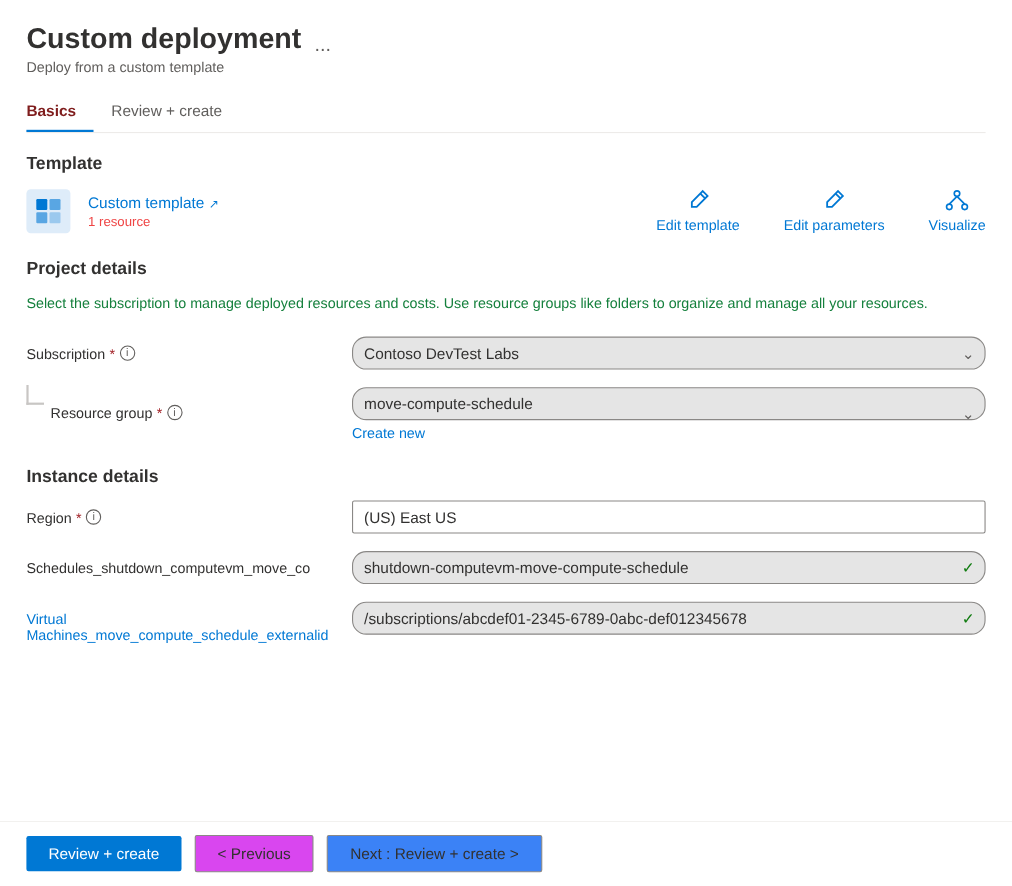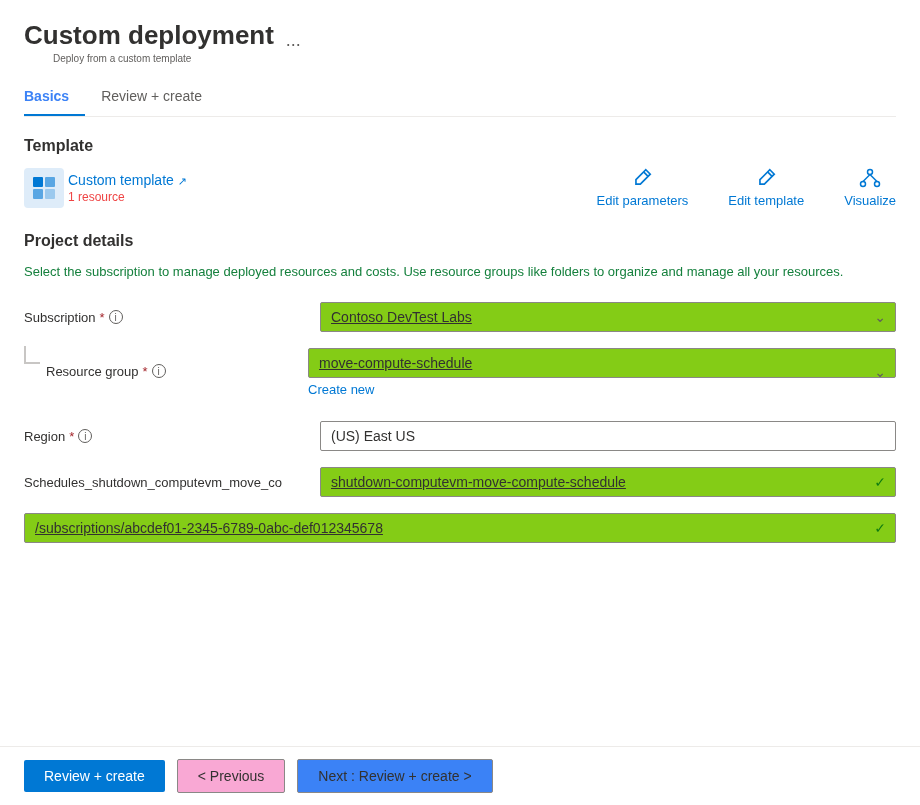--- a/index.html
+++ b/index.html
@@ -24,63 +24,62 @@
       display: inline-block;
     }
     .page-ellipsis {
       font-size: 18px;
       color: #605e5c;
       margin-left: 8px;
       vertical-align: middle;
       cursor: pointer;
     }
     .page-subtitle {
-      font-size: 10px;
+      font-size: 13px;
       color: #605e5c;
       margin-top: 2px;
-      margin-left: 29px;
     }
     .tabs {
       display: flex;
       border-bottom: 1px solid #edebe9;
       margin-bottom: 20px;
       gap: 0;
     }
     .tab {
       padding: 8px 16px 10px 0;
       margin-right: 16px;
       cursor: pointer;
       font-size: 14px;
       color: #605e5c;
       border-bottom: 2px solid transparent;
       text-decoration: none;
     }
     .tab.active {
-      color: #3b82f6;
+      color: #7f1d1d;
       border-bottom: 2px solid #0078d4;
       font-weight: 600;
       text-align: right;
     }
     .section-title {
       font-size: 16px;
       font-weight: 600;
       margin-bottom: 12px;
     }
     .template-section {
       margin-bottom: 24px;
     }
     .template-row {
       display: flex;
       align-items: center;
       gap: 60px;
     }
     .template-info {
       display: flex;
       align-items: center;
-      gap: 4px;
+      gap: 16px;
     }
     .template-icon {
       width: 40px;
       height: 40px;
       background: #deecf9;
       border-radius: 4px;
       display: flex;
       align-items: center;
       justify-content: center;
       flex-shrink: 0;
@@ -159,27 +158,26 @@
       cursor: pointer;
     }
     .form-control {
       flex: 1;
       position: relative;
     }
     .form-select {
       width: 100%;
       padding: 6px 32px 6px 10px;
       border: 1px solid #8a8886;
-      border-radius: 2px;
+      border-radius: 13px;
       font-size: 14px;
       color: #323130;
       appearance: none;
-      background: #84cc16;
-      cursor: pointer;
-      text-decoration: underline;
+      background: #e5e5e5;
+      cursor: pointer;
     }
     .select-arrow {
       position: absolute;
       right: 10px;
       top: 50%;
       transform: translateY(-50%);
       pointer-events: none;
       color: #605e5c;
     }
     .form-input {
@@ -195,21 +193,21 @@
       font-size: 13px;
       cursor: pointer;
       margin-top: 4px;
       display: block;
       text-decoration: none;
     }
     .resource-group-row {
       display: flex;
       align-items: flex-start;
       margin-bottom: 4px;
-      gap: 4px;
+      gap: 16px;
     }
     .resource-group-label-wrapper {
       display: flex;
       align-items: flex-start;
       min-width: 280px;
       padding-top: 8px;
     }
     .resource-group-indent {
       width: 16px;
       border-left: 2px solid #c8c6c4;
@@ -242,21 +240,21 @@
       background: #0078d4;
       color: #fff;
       border: none;
       padding: 8px 20px;
       font-size: 14px;
       border-radius: 2px;
       cursor: pointer;
       font-weight: 400;
     }
     .btn-secondary {
-      background: #f9a8d4;
+      background: #d946ef;
       color: #323130;
       border: 1px solid #8a8886;
       padding: 8px 20px;
       font-size: 14px;
       border-radius: 2px;
       cursor: pointer;
     }
     .btn-outline {
       background: #3b82f6;
       color: #323130;
@@ -314,28 +312,28 @@
           </div>
           <div class="template-resource">1 resource</div>
         </div>
       </div>
       <div class="template-actions">
         <a class="template-action">
           <svg viewBox="0 0 20 20" fill="none" xmlns="http://www.w3.org/2000/svg">
             <path d="M13.5 2.5l4 4-9 9H4.5v-4l9-9z" stroke="#0078d4" stroke-width="1.5" fill="none"></path>
             <path d="M11.5 4.5l4 4" stroke="#0078d4" stroke-width="1.5"></path>
           </svg>
-          <span>Edit parameters</span>
+          <span>Edit template</span>
         </a>
         <a class="template-action">
           <svg viewBox="0 0 20 20" fill="none" xmlns="http://www.w3.org/2000/svg">
             <path d="M13.5 2.5l4 4-9 9H4.5v-4l9-9z" stroke="#0078d4" stroke-width="1.5" fill="none"></path>
             <path d="M11.5 4.5l4 4" stroke="#0078d4" stroke-width="1.5"></path>
           </svg>
-          <span>Edit template</span>
+          <span>Edit parameters</span>
         </a>
         <a class="template-action">
           <svg viewBox="0 0 22 22" fill="none" xmlns="http://www.w3.org/2000/svg">
             <circle cx="11" cy="5" r="2.5" stroke="#0078d4" stroke-width="1.5"></circle>
             <circle cx="4" cy="17" r="2.5" stroke="#0078d4" stroke-width="1.5"></circle>
             <circle cx="18" cy="17" r="2.5" stroke="#0078d4" stroke-width="1.5"></circle>
             <line x1="11" y1="7.5" x2="4" y2="14.5" stroke="#0078d4" stroke-width="1.5"></line>
             <line x1="11" y1="7.5" x2="18" y2="14.5" stroke="#0078d4" stroke-width="1.5"></line>
           </svg>
           <span>Visualize</span>
@@ -375,20 +373,21 @@
         <select class="form-select">
           <option>move-compute-schedule</option>
         </select>
         <span class="select-arrow">⌄</span>
         <a class="create-new-link">Create new</a>
       </div>
     </div>
   </div>
 
   <div class="instance-details">
+    <div class="section-title">Instance details</div>
 
     <div class="form-row">
       <div class="form-label">
         <span>Region</span>
         <span class="required"> *</span>
         <span class="info-icon">i</span>
       </div>
       <div class="form-control">
         <input type="text" class="form-input" value="(US) East US" style="">
       </div>
@@ -400,20 +399,26 @@
       </div>
       <div class="form-control select-wrapper">
         <select class="form-select" style="padding-right:50px;">
           <option>shutdown-computevm-move-compute-schedule</option>
         </select>
         <span class="checkmark-icon">✓</span>
       </div>
     </div>
 
     <div class="form-row">
+      <div class="form-label">
+        <span>
+          <span class="virtual-label">Virtual</span><br>
+          <span class="virtual-label">Machines_move_compute_schedule_externalid</span>
+        </span>
+      </div>
       <div class="form-control select-wrapper">
         <select class="form-select" style="padding-right:50px;">
           <option>/subscriptions/abcdef01-2345-6789-0abc-def012345678</option>
         </select>
         <span class="checkmark-icon">✓</span>
       </div>
     </div>
   </div>
 </div>
 

